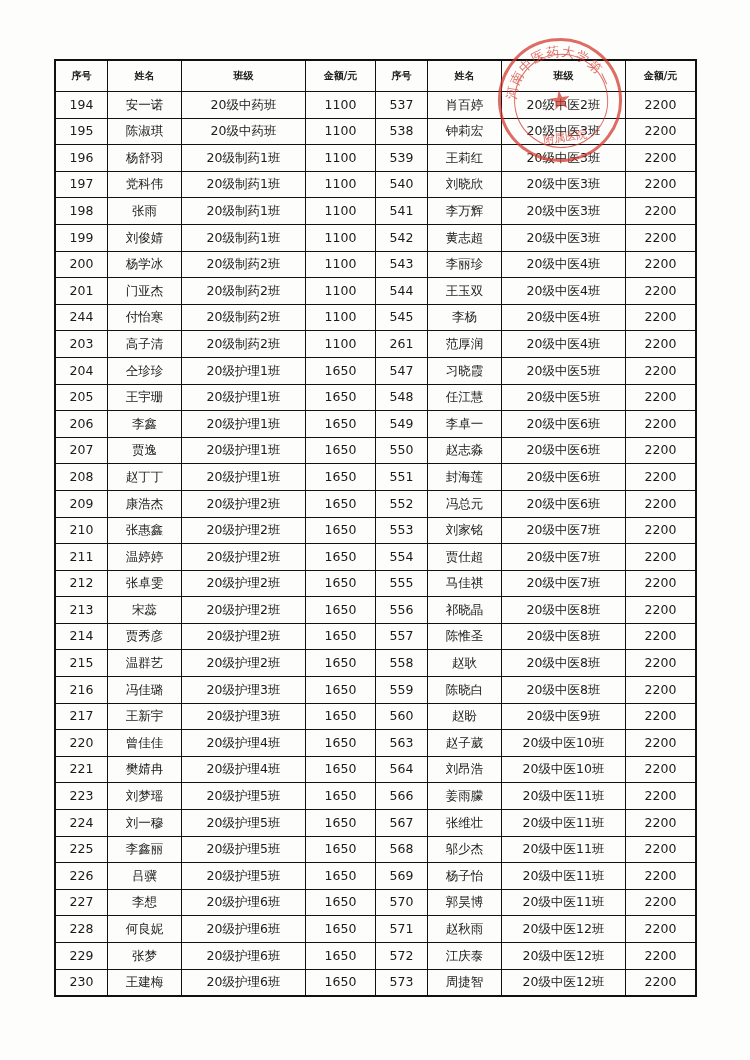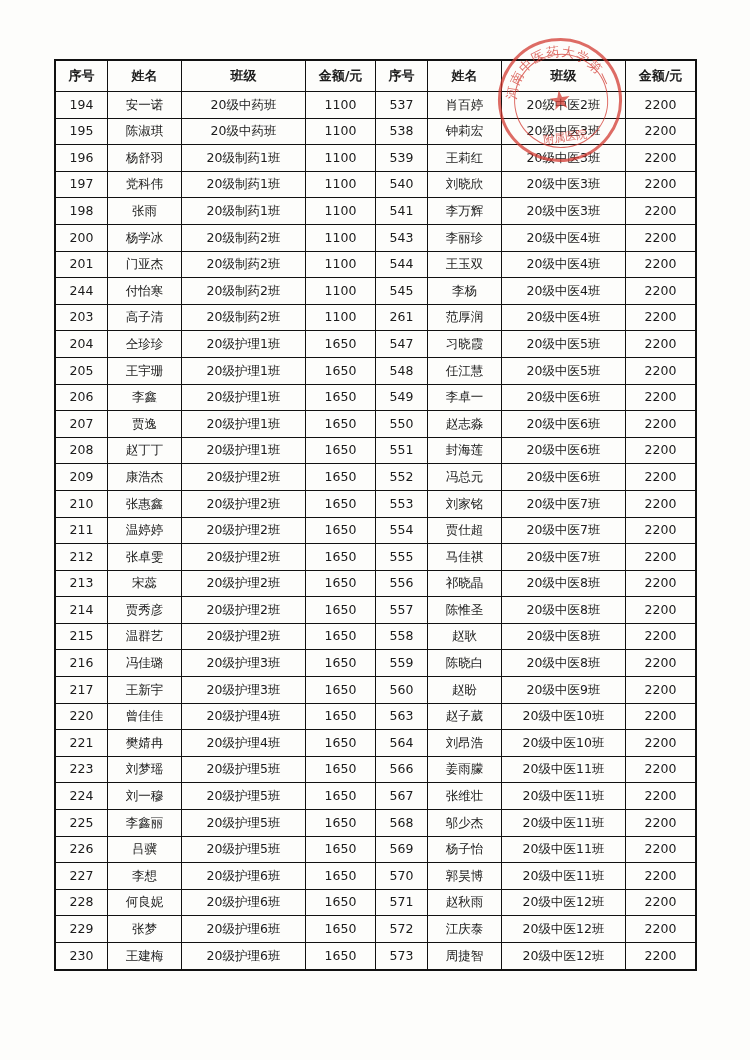--- a/index.html
+++ b/index.html
@@ -45,21 +45,21 @@
     vertical-align: middle;
     height: 25.6px;
     line-height: 1.15;
     font-size: 12.5px;
     padding: 0 1px;
     white-space: nowrap;
     overflow: hidden;
   }
   table.roster thead th {
     font-weight: bold;
-    font-size: 13px;
+    font-size: 10px;
     height: 30px;
   }
   table.roster td.seq, table.roster td.amt {
     font-size: 12.5px;
     font-family: "DejaVu Sans", "Liberation Sans", sans-serif;
   }
   table.roster td.name, table.roster td.cls {
     font-size: 12.5px;
   }
   
@@ -193,20 +193,30 @@
             <td class="seq">198</td>
             <td class="name">张雨</td>
             <td class="cls">20级制药1班</td>
             <td class="amt">1100</td>
             <td class="seq">541</td>
             <td class="name">李万辉</td>
             <td class="cls">20级中医3班</td>
             <td class="amt">2200</td>
           </tr>
           <tr>
+            <td class="seq">199</td>
+            <td class="name">刘俊婧</td>
+            <td class="cls">20级制药1班</td>
+            <td class="amt">1100</td>
+            <td class="seq">542</td>
+            <td class="name">黄志超</td>
+            <td class="cls">20级中医3班</td>
+            <td class="amt">2200</td>
+          </tr>
+          <tr>
             <td class="seq">200</td>
             <td class="name">杨学冰</td>
             <td class="cls">20级制药2班</td>
             <td class="amt">1100</td>
             <td class="seq">543</td>
             <td class="name">李丽珍</td>
             <td class="cls">20级中医4班</td>
             <td class="amt">2200</td>
           </tr>
           <tr>

